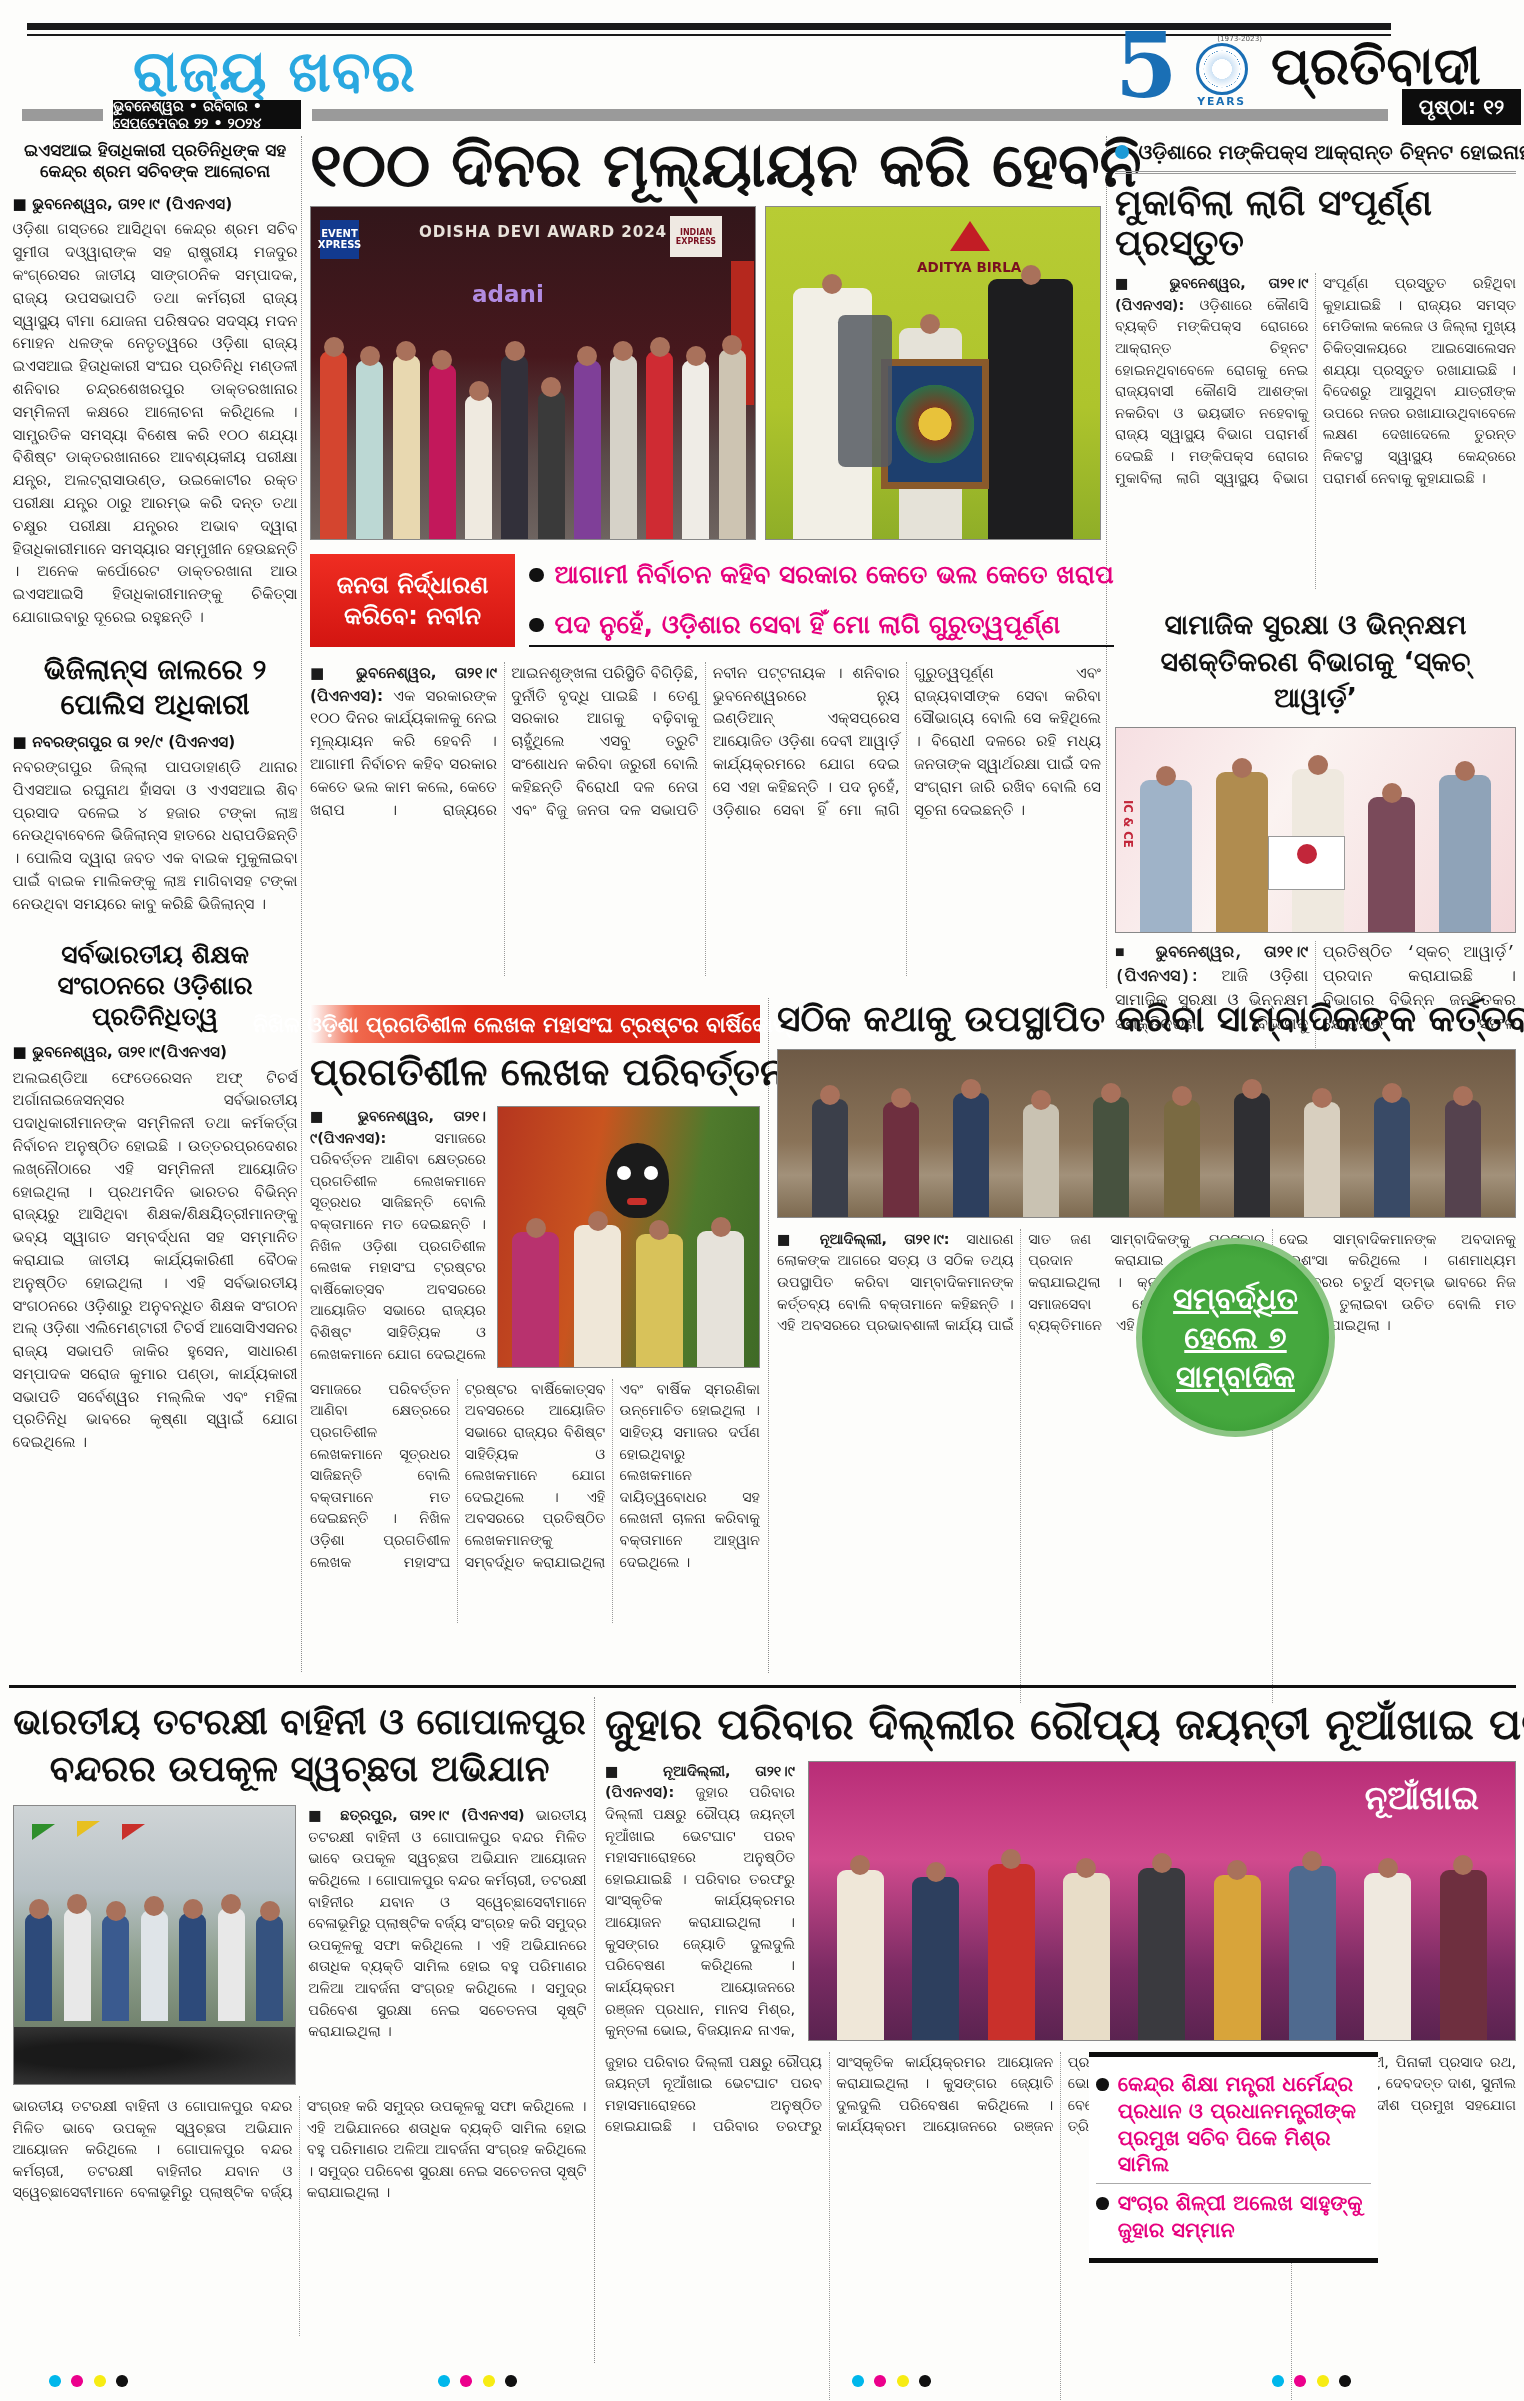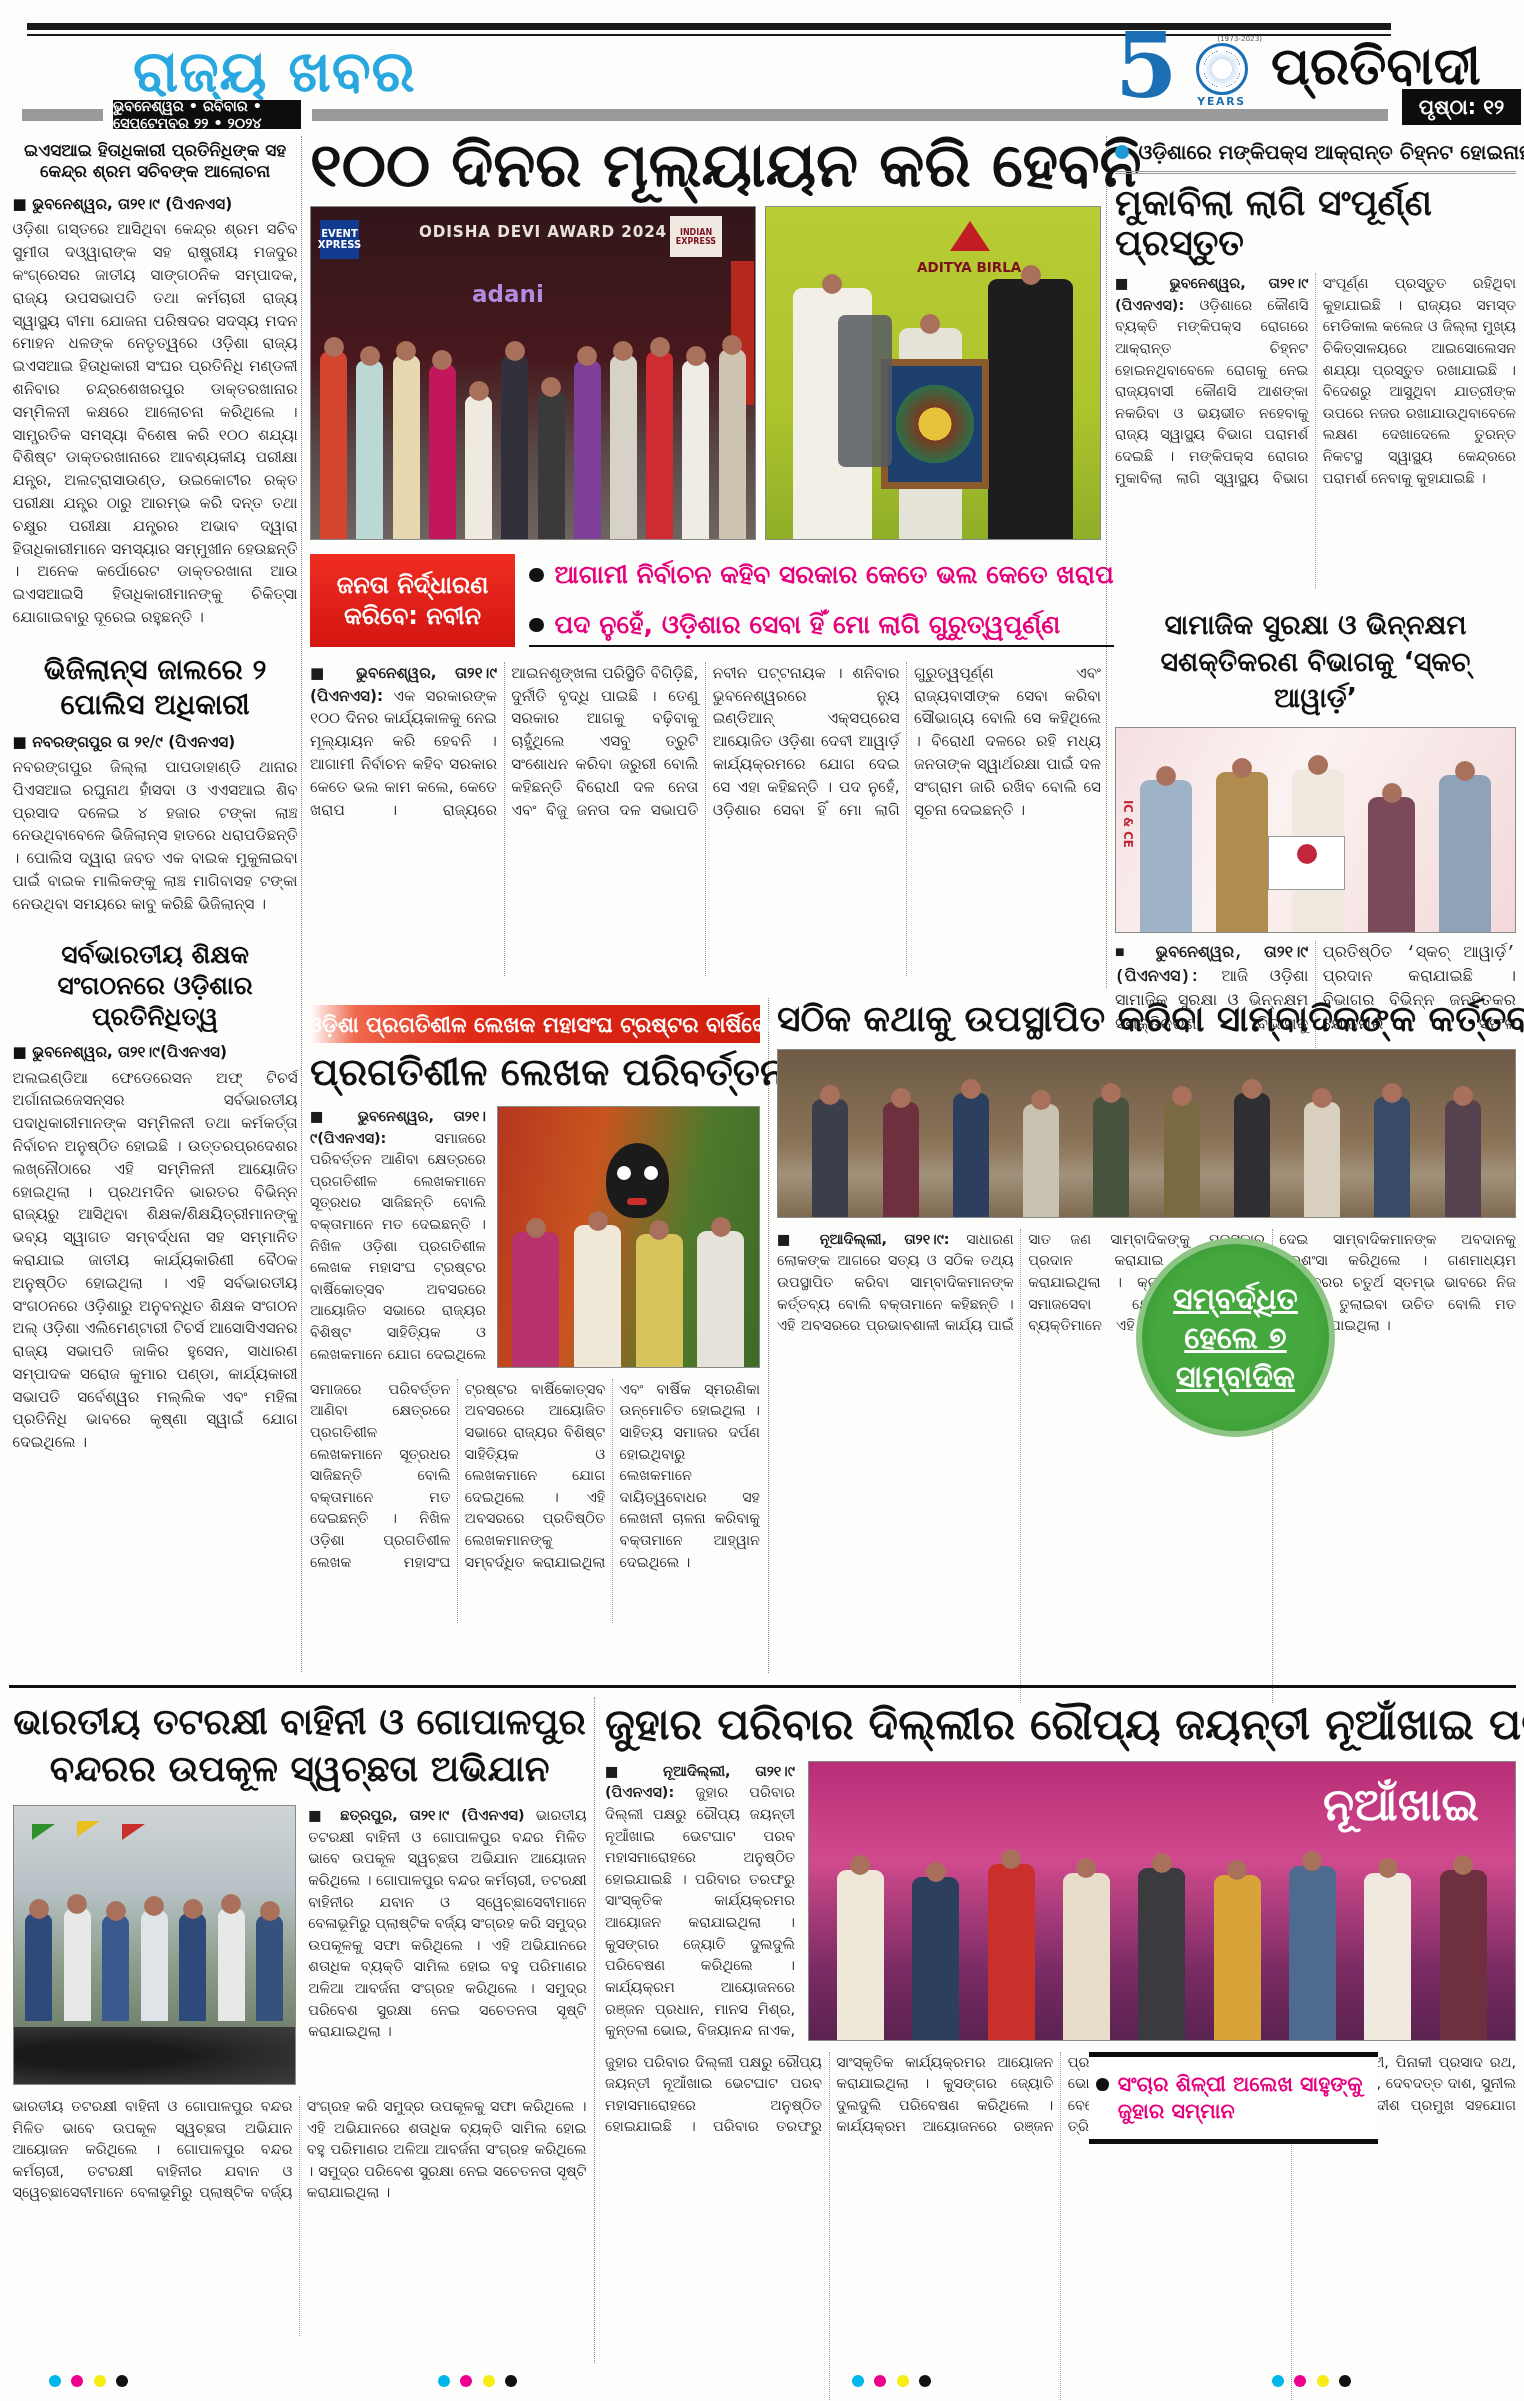--- a/index.html
+++ b/index.html
@@ -301,37 +301,41 @@
   </div>
 
   <div class="abs" style="left:605px;top:1699px;width:911px;">
     <div class="b2-hl">ଜୁହାର ପରିବାର ଦିଲ୍ଲୀର ରୌପ୍ୟ ଜୟନ୍ତୀ ନୂଆଁଖାଇ ପରବ</div>
     <div style="display:flex;gap:12.6px;margin-top:10.8px;">
       <div class="body-txt clip" style="flex:0 0 190px;height:280px;font-size:14.4px;">
         <span class="caption-b">■ ନୂଆଦିଲ୍ଲୀ, ତା୨୧।୯ (ପିଏନଏସ):</span>
         <span>ଜୁହାର ପରିବାର ଦିଲ୍ଲୀ ପକ୍ଷରୁ ରୌପ୍ୟ ଜୟନ୍ତୀ ନୂଆଁଖାଇ ଭେଟଘାଟ ପରବ ମହାସମାରୋହରେ ଅନୁଷ୍ଠିତ ହୋଇଯାଇଛି । ପରିବାର ତରଫରୁ ସାଂସ୍କୃତିକ କାର୍ଯ୍ୟକ୍ରମର ଆୟୋଜନ କରାଯାଇଥିଲା । କୁସଙ୍ଗର ଜ୍ୟୋତି ଦୁଲଦୁଲି ପରିବେଷଣ କରିଥିଲେ । କାର୍ଯ୍ୟକ୍ରମ ଆୟୋଜନରେ ରଞ୍ଜନ ପ୍ରଧାନ, ମାନସ ମିଶ୍ର, କୁନ୍ତଳା ଭୋଇ, ବିଜୟାନନ୍ଦ ନାଏକ, ଦିଲୀପ ବେହେରା, ଅନୁପମ ମିଶ୍ର, ବିଜୟ ତ୍ରିପାଠୀ, ବାସୁଦେବ ତ୍ରିପାଠୀ, ଦେବାଶିଷ ମାଝୀ, ପିନାକୀ ପ୍ରସାଦ ରଥ, ବିବେକ ପାତ୍ର, ଦେବଦତ୍ତ ଦାଶ, ସୁନୀଲ ପଟେଲ, ଜଗଦୀଶ ପ୍ରମୁଖ ସହଯୋଗ କରିଥିଲେ ।</span>
       </div>
       <div class="photo" style="flex:1;height:280px;background:linear-gradient(180deg,#b82d77 0%,#d14a8e 35%,#7a2b63 75%,#5a2350 100%);">
-        <div class="ph-label" style="right:36px;top:16px;color:#fff;font-size:45px;font-weight:900;">ନୂଆଁଖାଇ</div>
+        <div class="ph-label" style="right:36px;top:16px;color:#fff;font-size:33px;font-weight:900;">ନୂଆଁଖାଇ</div>
         <div class="figrow" style="height:197px;">
           <div class="fig" style="width:47px;height:170px;background:#efe7d8;"></div>
           <div class="fig" style="width:47px;height:163px;background:#2d3f5e;"></div>
           <div class="fig" style="width:47px;height:176px;background:#c9302b;"></div>
           <div class="fig" style="width:47px;height:167px;background:#e8ddc8;"></div>
           <div class="fig" style="width:47px;height:172px;background:#3a3a3f;"></div>
           <div class="fig" style="width:47px;height:165px;background:#d8a43a;"></div>
           <div class="fig" style="width:47px;height:174px;background:#4f6a8f;"></div>
           <div class="fig" style="width:47px;height:167px;background:#efe9df;"></div>
           <div class="fig" style="width:47px;height:170px;background:#6e2f3f;"></div>
         </div>
       </div>
     </div>
     <div style="position:relative;margin-top:10.8px;height:352px;overflow:hidden;">
       <div class="body-txt cols4 clip" style="height:100%;font-size:14.4px;">ଜୁହାର ପରିବାର ଦିଲ୍ଲୀ ପକ୍ଷରୁ ରୌପ୍ୟ ଜୟନ୍ତୀ ନୂଆଁଖାଇ ଭେଟଘାଟ ପରବ ମହାସମାରୋହରେ ଅନୁଷ୍ଠିତ ହୋଇଯାଇଛି । ପରିବାର ତରଫରୁ ସାଂସ୍କୃତିକ କାର୍ଯ୍ୟକ୍ରମର ଆୟୋଜନ କରାଯାଇଥିଲା । କୁସଙ୍ଗର ଜ୍ୟୋତି ଦୁଲଦୁଲି ପରିବେଷଣ କରିଥିଲେ । କାର୍ଯ୍ୟକ୍ରମ ଆୟୋଜନରେ ରଞ୍ଜନ ପ୍ରଧାନ, ମାନସ ମିଶ୍ର, କୁନ୍ତଳା ଭୋଇ, ବିଜୟାନନ୍ଦ ନାଏକ, ଦିଲୀପ ବେହେରା, ଅନୁପମ ମିଶ୍ର, ବିଜୟ ତ୍ରିପାଠୀ, ବାସୁଦେବ ତ୍ରିପାଠୀ, ଦେବାଶିଷ ମାଝୀ, ପିନାକୀ ପ୍ରସାଦ ରଥ, ବିବେକ ପାତ୍ର, ଦେବଦତ୍ତ ଦାଶ, ସୁନୀଲ ପଟେଲ, ଜଗଦୀଶ ପ୍ରମୁଖ ସହଯୋଗ କରିଥିଲେ ।</div>
       <div class="bulletbox abs" style="left:484px;top:0;width:289px;">
+        <div class="bb-item first">
+          <span class="bb-dot"></span>
+          <span class="bb-txt">କେନ୍ଦ୍ର ଶିକ୍ଷା ମନ୍ତ୍ରୀ ଧର୍ମେନ୍ଦ୍ର ପ୍ରଧାନ ଓ ପ୍ରଧାନମନ୍ତ୍ରୀଙ୍କ ପ୍ରମୁଖ ସଚିବ ପିକେ ମିଶ୍ର ସାମିଲ</span>
+        </div>
         <div class="bb-item">
           <span class="bb-dot"></span>
           <span class="bb-txt">ସଂଚାର ଶିଳ୍ପୀ ଅଲେଖ ସାହୁଙ୍କୁ ଜୁହାର ସମ୍ମାନ</span>
         </div>
       </div>
     </div>
   </div>
 
   <div class="abs regrow" style="left:49px;top:2375px;">
     <span class="regdot" style="background:#00b7eb;"></span>

